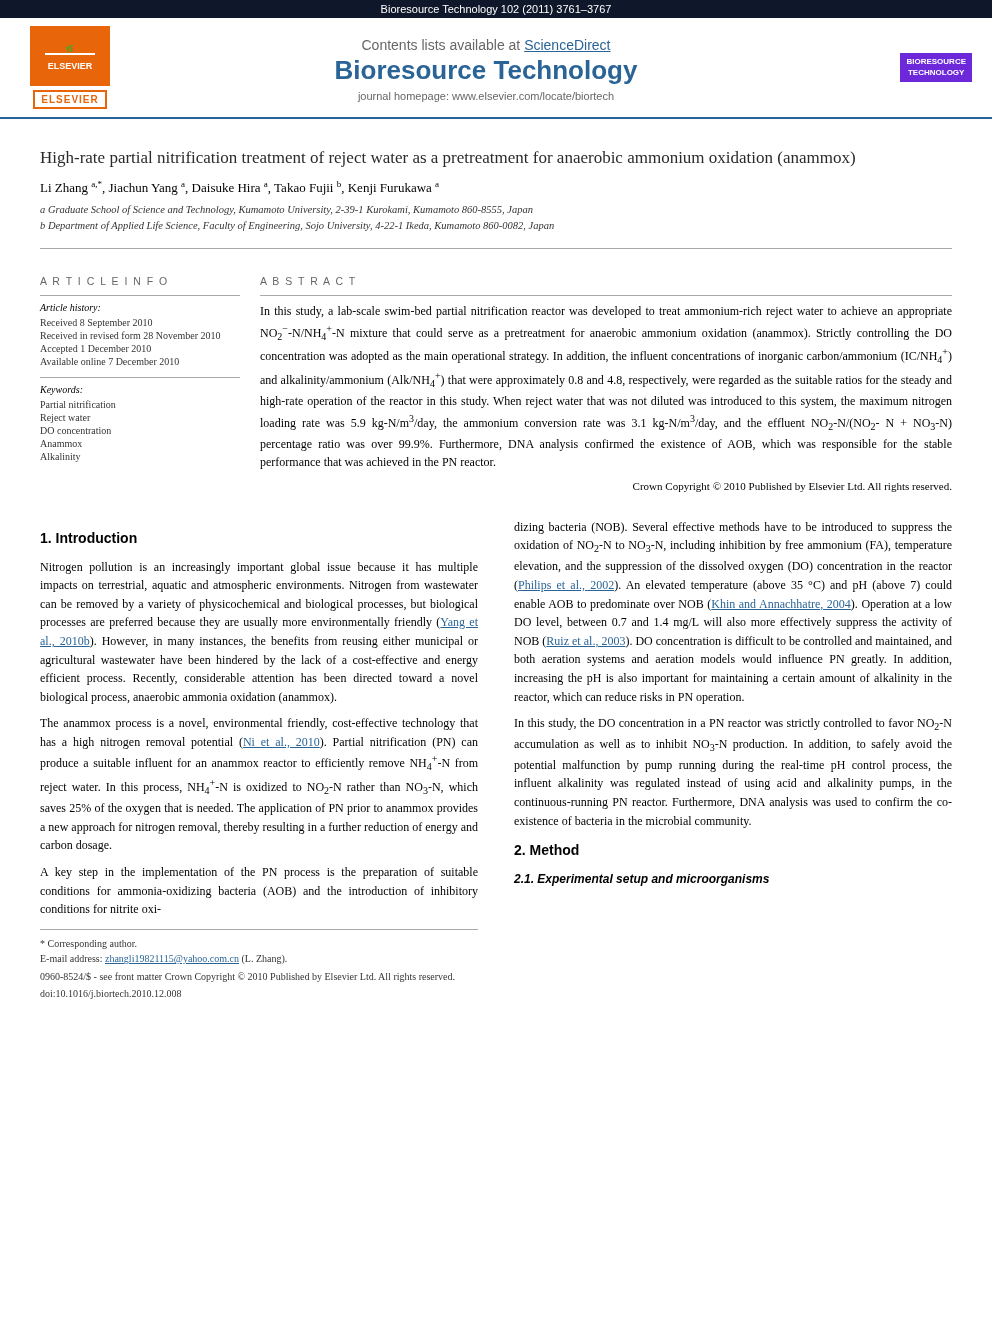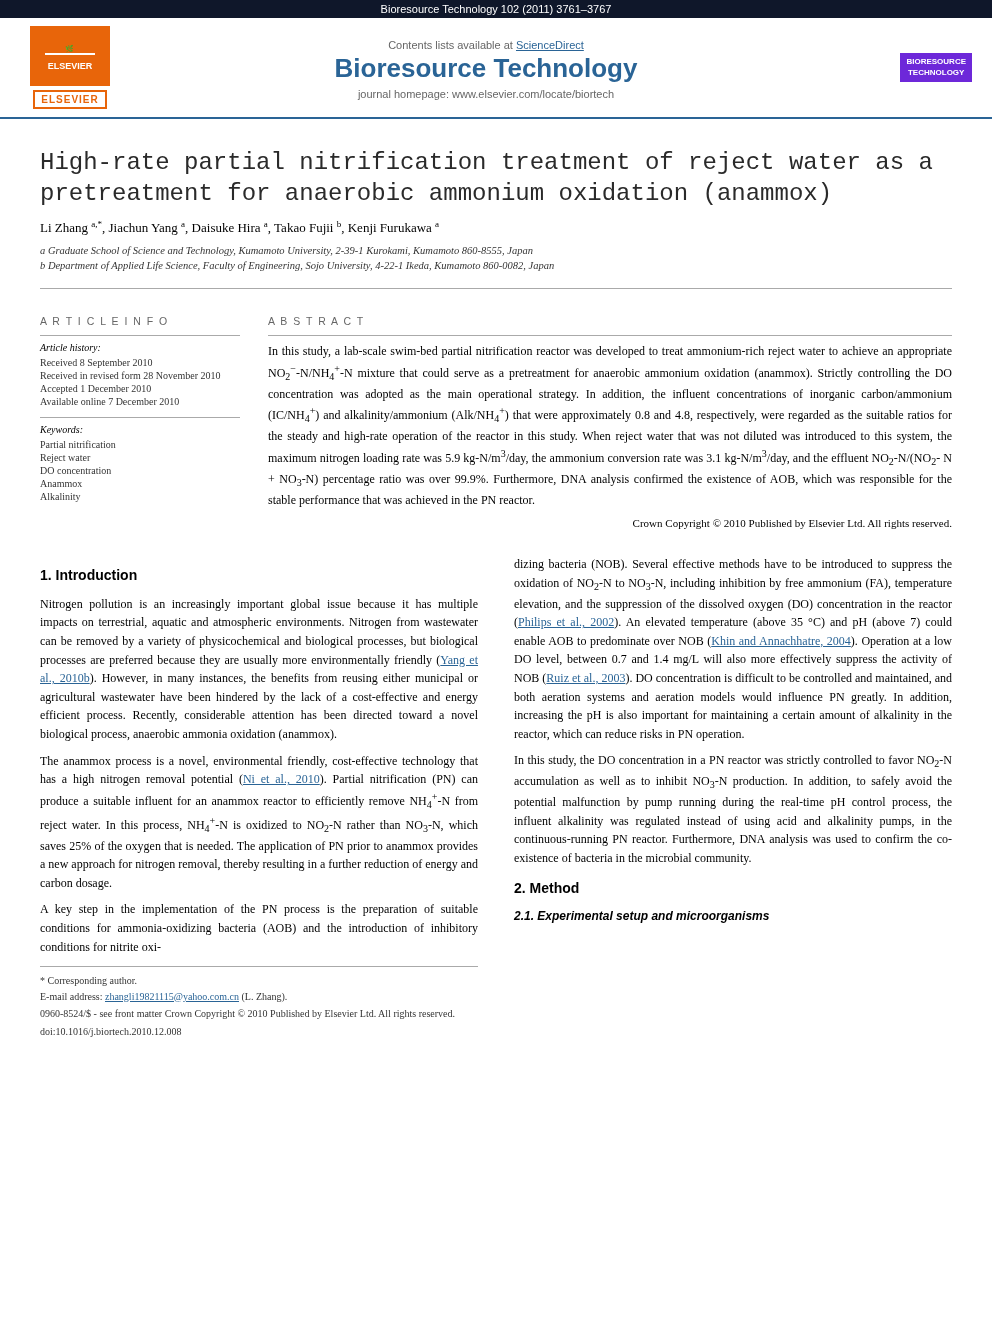--- a/index.html
+++ b/index.html
@@ -67,33 +67,33 @@
       background: #6d28d9;
       color: #fff;
       font-size: 8px;
       font-family: Arial, sans-serif;
       padding: 4px 6px;
       text-align: center;
       line-height: 1.3;
       font-weight: bold;
     }
     .contents-available {
-      font-size: 11px;
+      font-size: 14px;
       color: #666;
       font-family: Arial, sans-serif;
       text-align: center;
       padding: 4px 0 2px 0;
     }
     .contents-available a { color: #2a6496; }
     .main-content {
       padding: 10px 40px 20px 40px;
     }
     .paper-title {
-      font-size: 24px;
-      font-family: Liberation Mono, monospace;
+      font-size: 17px;
+      font-family: Liberation Serif, serif;
       color: #2a2a2a;
       margin: 18px 0 10px 0;
       line-height: 1.3;
     }
     .authors {
       font-size: 13px;
       margin-bottom: 6px;
       color: #000;
     }
     .authors sup { font-size: 9px; }
@@ -104,21 +104,21 @@
       font-style: italic;
       line-height: 1.5;
     }
     .divider {
       border: none;
       border-top: 1px solid #aaa;
       margin: 10px 0;
     }
     .two-col {
       display: flex;
-      gap: 28px;
+      gap: 20px;
       margin-top: 26px;
     }
     .article-info {
       width: 200px;
       flex-shrink: 0;
     }
     .abstract-col {
       flex: 1;
     }
     .section-label {

